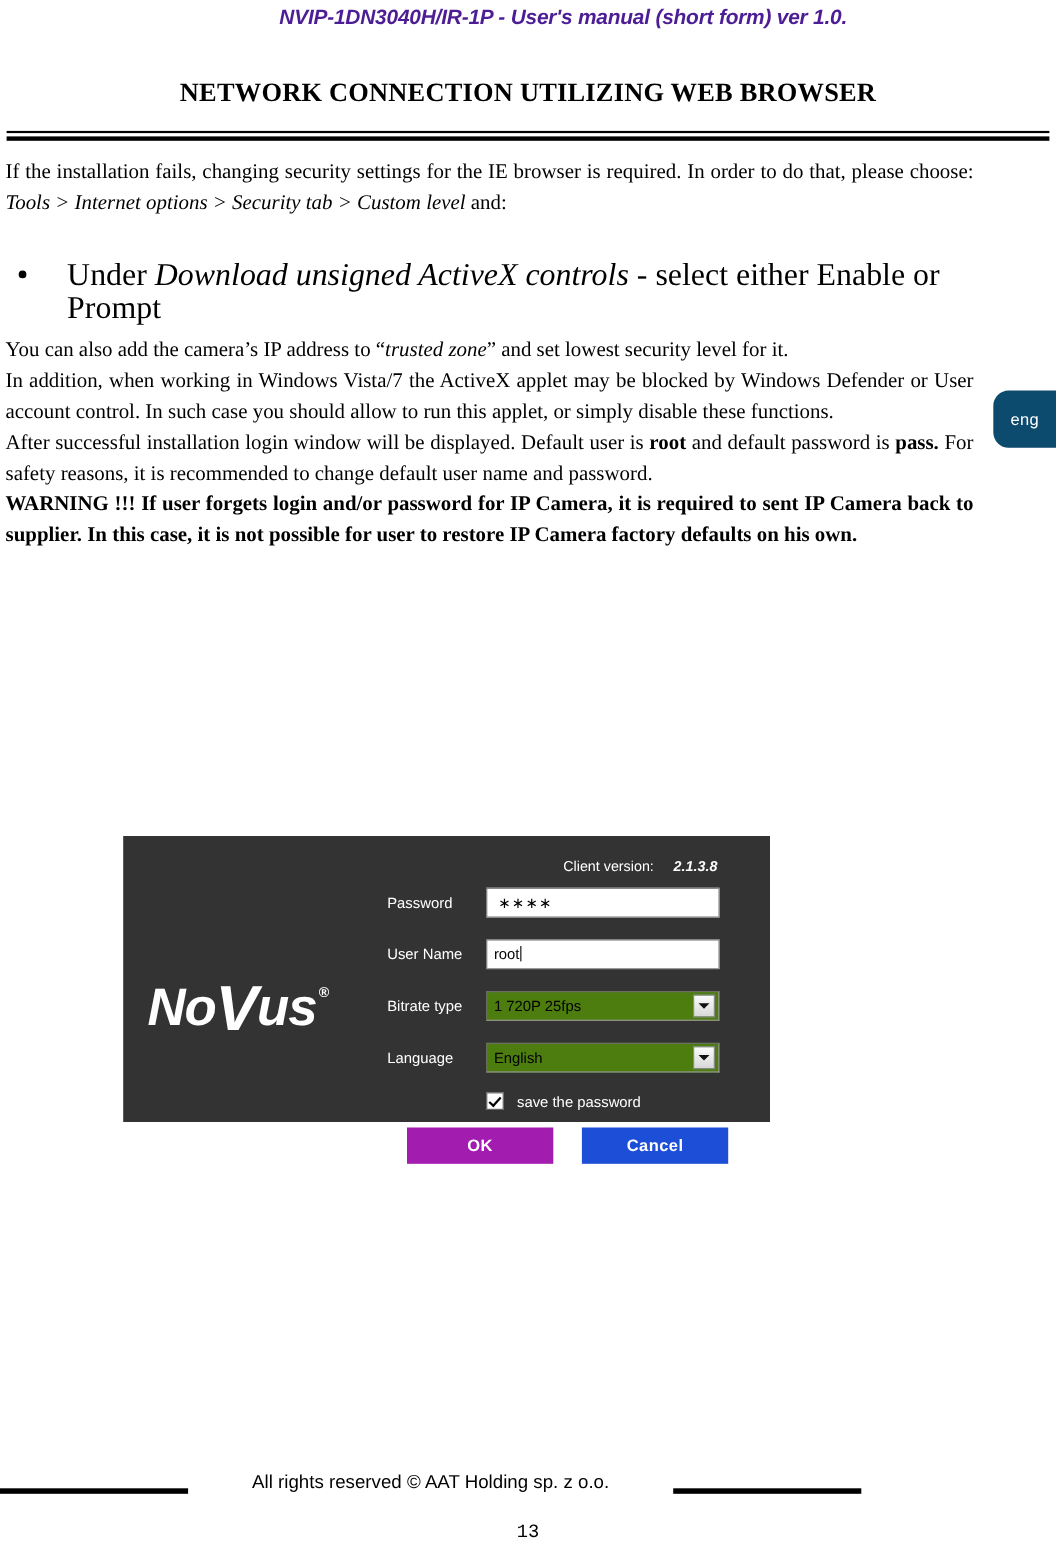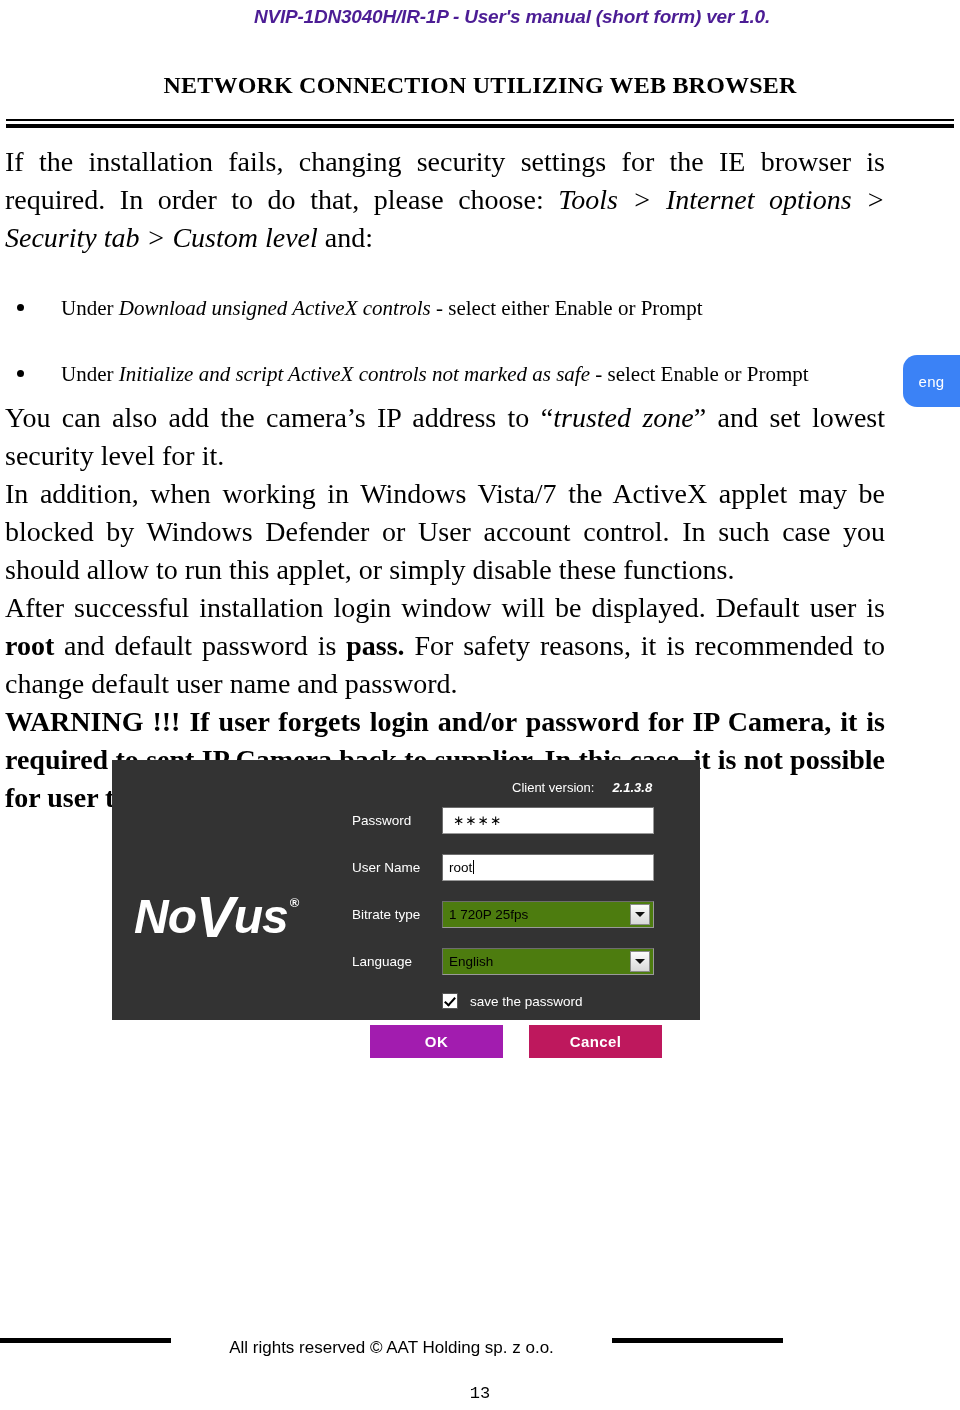--- a/index.html
+++ b/index.html
@@ -76,41 +76,41 @@
   
   .content {
     position: absolute;
     left: 5px;
     top: 143px;
     width: 880px;
   }
 
   p.body {
     margin: 0 0 0 0;
-    font-size: 28px;
-    line-height: 38px;
+    font-size: 19px;
+    line-height: 28px;
     text-align: justify;
   }
 
   p.intro {
     margin-bottom: 8px;
   }
 
   .i { font-style: italic; }
   .b { font-weight: 700; }
 
   ul.bullets {
     list-style: none;
     margin: 6px 0 0 0;
     padding: 0;
   }
   ul.bullets li {
     position: relative;
     padding-left: 56px;
-    font-size: 21px;
+    font-size: 29px;
     line-height: 30px;
     margin-bottom: 10px;
     margin-top: 36px;
   }
   ul.bullets li .bullet-dot {
     position: absolute;
     left: 12px;
     top: 11px;
     width: 7px;
     height: 7px;
@@ -123,21 +123,21 @@
   .para-block3 { margin-top: 82px; }
   .para-block4 { margin-top: 86px; }
 
   
   .lang-tab {
     position: absolute;
     right: 0px;
     top: 355px;
     width: 57px;
     height: 52px;
-    background: #3b82f6;
+    background: #0c4a6e;
     border-radius: 14px 0 0 14px;
     color: #ffffff;
     font-family: "Liberation Sans", sans-serif;
     font-size: 15px;
     display: flex;
     align-items: center;
     justify-content: center;
     letter-spacing: 0.3px;
   }
 
@@ -312,30 +312,30 @@
     display: flex;
     align-items: center;
     justify-content: center;
     font-family: "Liberation Sans", sans-serif;
     font-weight: 700;
     font-size: 15px;
     color: #ffffff;
     letter-spacing: 0.4px;
   }
   .btn-ok { background: #a21caf; }
-  .btn-cancel { background: #be185d; }
+  .btn-cancel { background: #1d4ed8; }
 
   
   .footer {
     position: absolute;
     left: 0;
     top: 1338px;
     width: 783px;
     display: flex;
-    align-items: flex-start;
+    align-items: flex-end;
     justify-content: center;
     gap: 0;
   }
   .footer-rule {
     width: 188px;
     height: 5px;
     background: #000;
   }
   .footer-text {
     font-family: "Liberation Sans", sans-serif;
@@ -369,24 +369,20 @@
   </div>
 
   <div class="content">
 
     <p class="body intro"><span>If the installation fails, changing security settings for the IE browser is required. In order to do that, please choose: </span><span class="i">Tools &gt; Internet options &gt; Security tab &gt; Custom level</span><span> and:</span></p>
 
     <ul class="bullets">
       <li>
         <span class="bullet-dot"></span>
         <span>Under </span><span class="i">Download unsigned ActiveX controls</span><span> - select either Enable or Prompt</span>
-      </li>
-      <li>
-        <span class="bullet-dot"></span>
-        <span>Under </span><span class="i">Initialize and script ActiveX controls not marked as safe</span><span> - select Enable or Prompt</span>
       </li>
     </ul>
 
     <p class="body para-block"><span>You can also add the camera’s IP address to “</span><span class="i">trusted zone</span><span>” and set lowest security level for it.</span></p>
 
     <p class="body para-block2">In addition, when working in Windows Vista/7 the ActiveX applet may be blocked by Windows Defender or User account control. In such case you should allow to run this applet, or simply disable these functions.</p>
 
     <p class="body para-block3"><span>After successful installation login window will be displayed. Default user is </span><span class="b">root</span><span> and default password is </span><span class="b">pass.</span><span> For safety reasons, it is recommended to change default user name and password.</span></p>
 
     <p class="body para-block4 b"><span>WARNING !!!</span><span>  If user forgets login and/or password for IP Camera, it is required to sent IP Camera back to supplier. In this case, it is not possible for user to restore IP Camera factory defaults on his own.</span></p>

